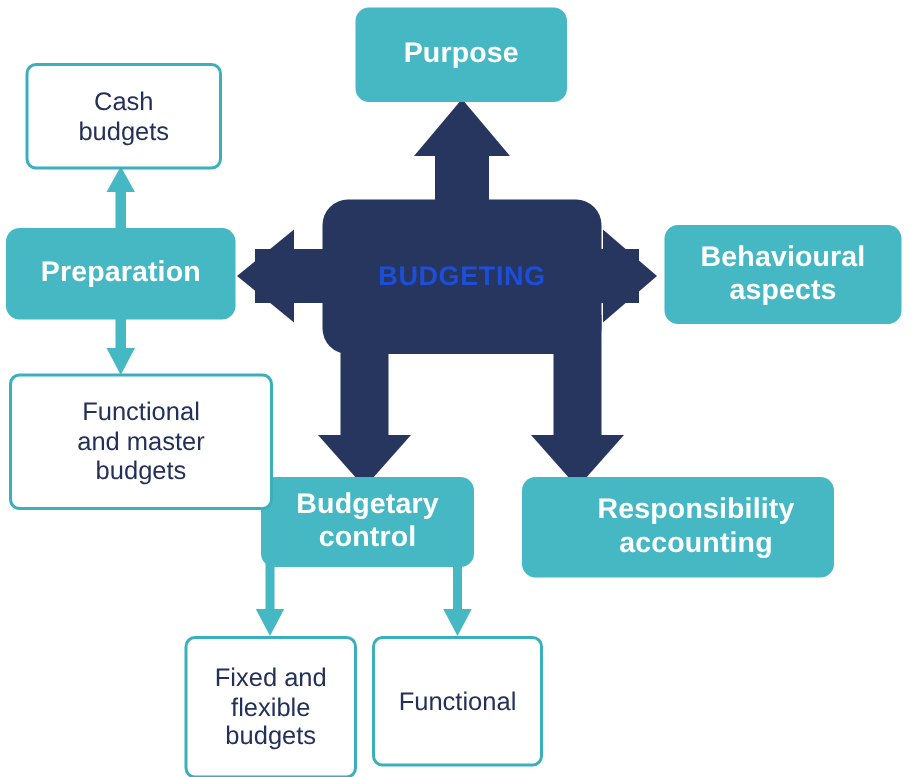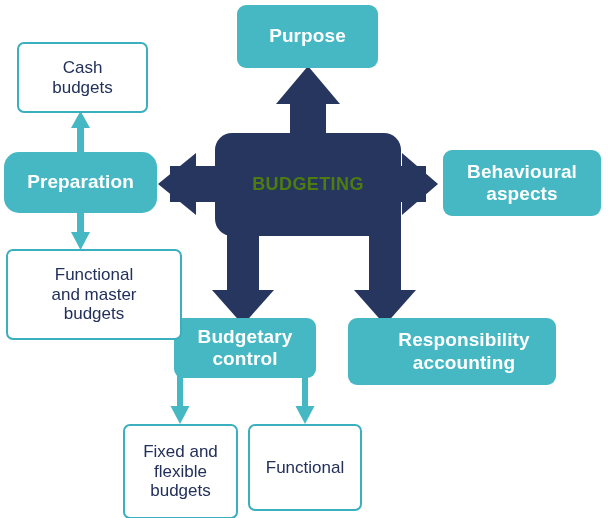--- a/index.html
+++ b/index.html
@@ -44,21 +44,21 @@
   }
   .node-white {
     background: #ffffff;
     color: #22305a;
     border: 2.5px solid #3aafbd;
     border-radius: 7px;
     font-size: 17px;
     font-weight: normal;
   }
   .node-center {
-    color: #4d7c0f;
+    color: #1d4ed8;
     font-weight: bold;
     font-size: 18px;
     letter-spacing: .4px;
     background: transparent;
   }
   .node-label {
     display: block;
     white-space: pre-line;
   }
 </style>
@@ -135,21 +135,21 @@
   <div class="node node-teal" style="left:348px; top:318px; width:208px; height:67px;padding-left:24px;">
     <span class="node-label">Responsibility
 accounting</span>
   </div>
 
   <div class="node node-teal" style="left:174px; top:318px; width:142px; height:60px;justify-content:center;">
     <span class="node-label">Budgetary
 control</span>
   </div>
 
-  <div class="node node-teal" style="left:4px; top:152px; width:153px; height:61px;border-radius:15px;">
+  <div class="node node-teal" style="left:4px; top:152px; width:153px; height:61px;">
     <span class="node-label">Preparation</span>
   </div>
 
   <div class="node node-white" style="left:17px; top:42px; width:131px; height:71px;">
     <span class="node-label">Cash
 budgets</span>
   </div>
 
   <div class="node node-white" style="left:6px; top:249px; width:176px; height:91px;">
     <span class="node-label">Functional

